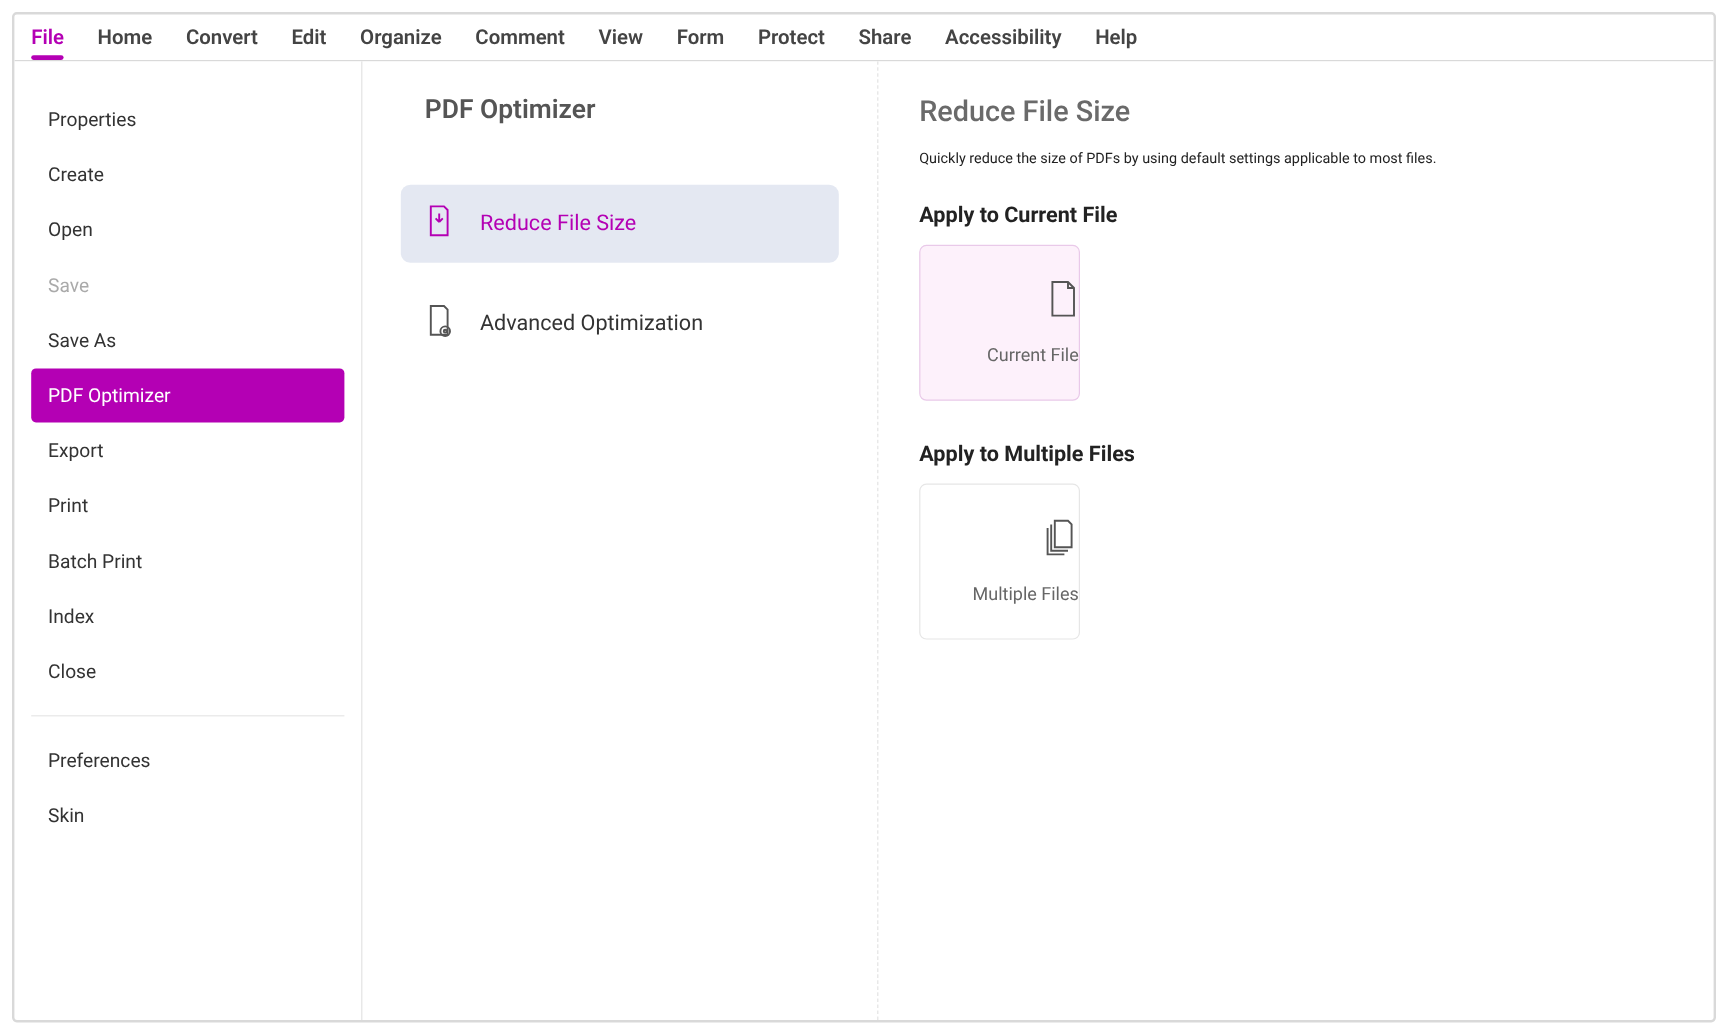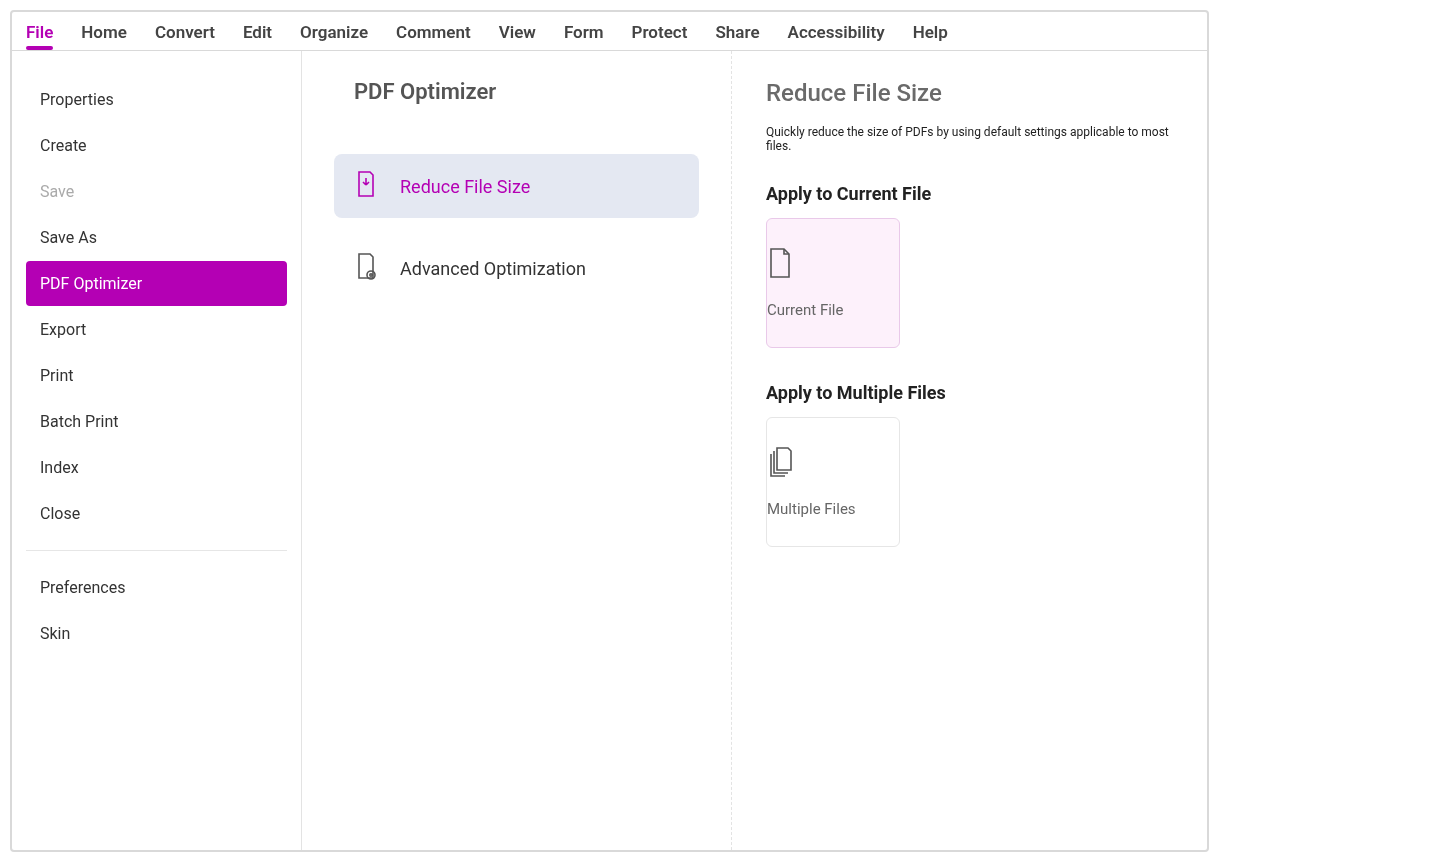--- a/index.html
+++ b/index.html
@@ -4,21 +4,21 @@
 <style>
   * { box-sizing: border-box; }
   body {
     margin: 0;
     padding: 10px;
     font-family: -apple-system, BlinkMacSystemFont, "Segoe UI", Roboto, sans-serif;
     background: #fff;
     color: #222;
   }
   .app-frame {
-    width: 1199px;
+    width: 1420px;
     height: 842px;
     border: 2px solid #d9d9d9;
     border-radius: 4px;
     display: flex;
     flex-direction: column;
     overflow: hidden;
   }
   
   .menubar {
     display: flex;
@@ -127,21 +127,21 @@
     color: #222;
     margin: 0 0 14px 0;
   }
   .card {
     width: 134px;
     height: 130px;
     border: 1px solid #e3d6ea;
     border-radius: 6px;
     display: flex;
     flex-direction: column;
-    align-items: flex-start;
+    align-items: flex-end;
     justify-content: center;
     gap: 18px;
     cursor: pointer;
     margin-bottom: 34px;
   }
   .card.highlight {
     background: #fdf1fb;
     border-color: #e9c9e9;
   }
   .card.plain { border-color: #e6e6e6; }
@@ -168,20 +168,21 @@
     <div class="menu-item">Share</div>
     <div class="menu-item">Accessibility</div>
     <div class="menu-item">Help</div>
   </div>
 
   <div class="body">
 
     <div class="col-left">
       <div class="side-item">Properties</div>
       <div class="side-item">Create</div>
+      <div class="side-item">Open</div>
       <div class="side-item disabled">Save</div>
       <div class="side-item">Save As</div>
       <div class="side-item selected">PDF Optimizer</div>
       <div class="side-item">Export</div>
       <div class="side-item">Print</div>
       <div class="side-item">Batch Print</div>
       <div class="side-item">Index</div>
       <div class="side-item">Close</div>
       <div class="side-divider"></div>
       <div class="side-item">Preferences</div>

